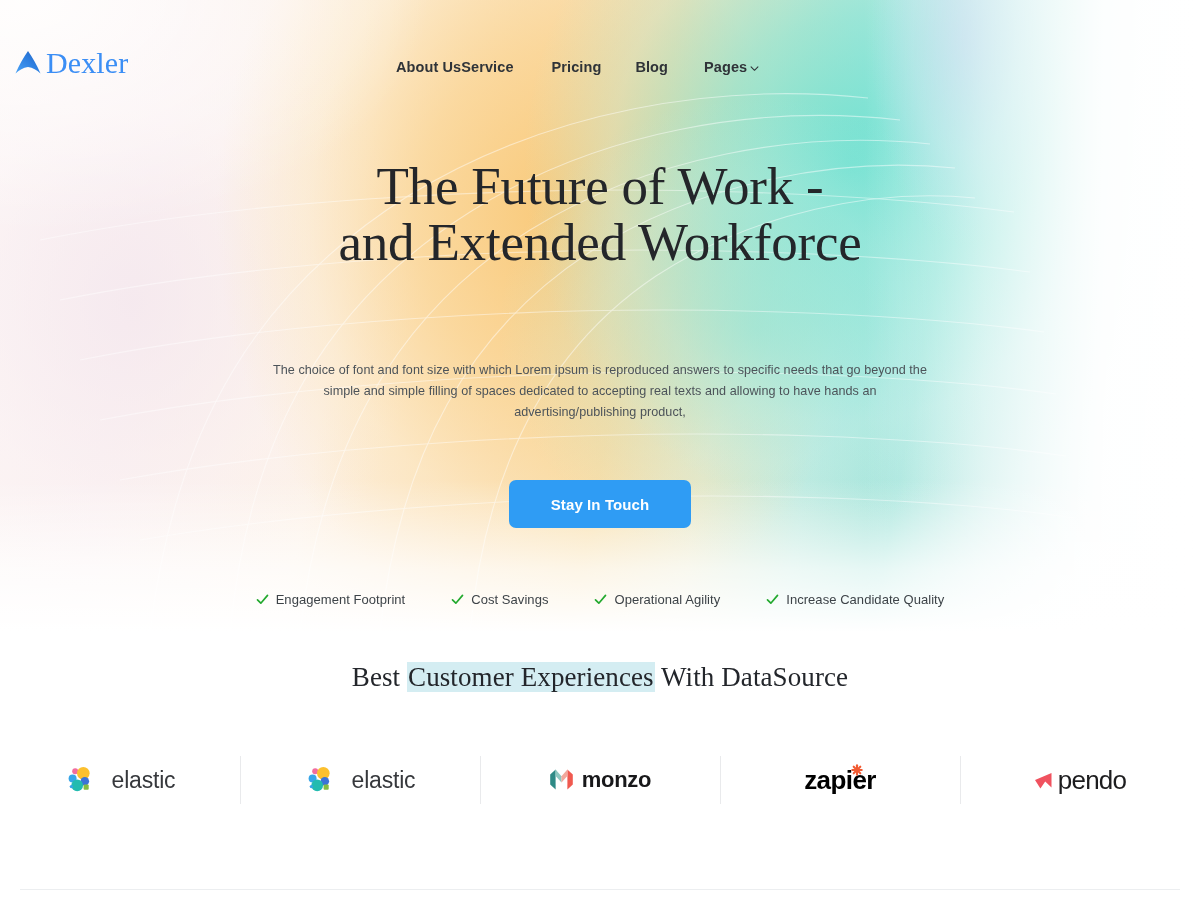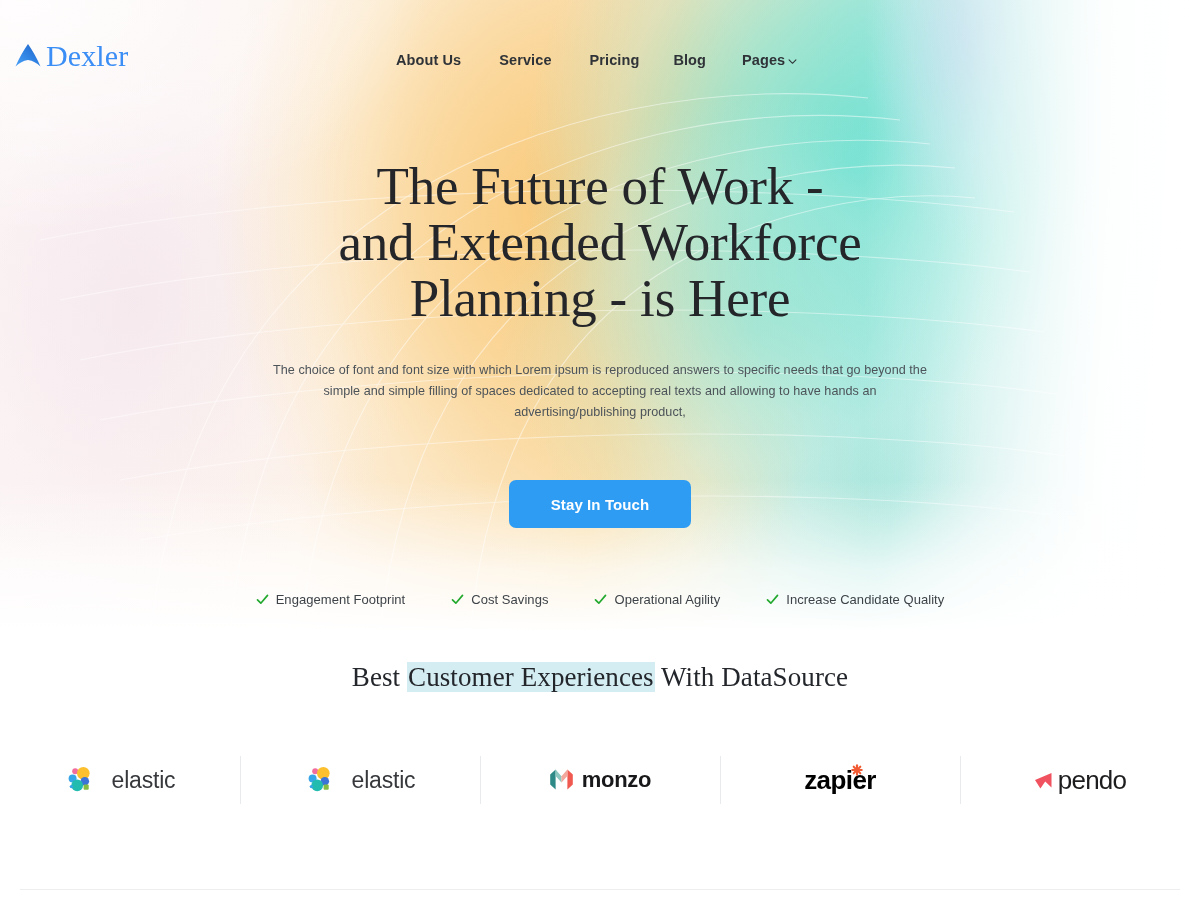--- a/index.html
+++ b/index.html
@@ -118,21 +118,21 @@
       rgba(255,255,255,0.35) 50%,
       rgba(255,255,255,0) 78%);
   }
   
   .bg-grid { opacity: 0.55; }
   .bg-grid svg { width: 100%; height: 100%; display: block; }
 
   
   .header {
     position: absolute;
-    left: 0; top: 9px;
+    left: 0; top: 16px;
     width: 1072px;
     height: 100px;
     z-index: 20;
     display: flex;
     align-items: center;
   }
 
   .brand {
     position: absolute;
     left: 14px;
@@ -165,21 +165,21 @@
     color: #2f3338;
     letter-spacing: 0.1px;
     text-decoration: none;
     padding: 3px 0;
     white-space: nowrap;
     display: inline-flex;
     align-items: center;
     gap: 3px;
     cursor: pointer;
   }
-  .nav-gap-1 { margin-right: 38px; }
+  .nav-gap-1 { }
   .nav-gap-2 { margin-right: 38px; }
   .nav-gap-3 { margin-right: 34px; }
   .nav-gap-4 { margin-right: 36px; }
   .caret {
     display: inline-block;
     width: 9px; height: 9px;
     position: relative;
     top: 1px;
   }
   .caret svg { width: 9px; height: 9px; display: block; }
@@ -505,21 +505,20 @@
       </a>
     </nav>
 
   </div>
 
   <div class="hero">
 
     <h1 class="hero-title">
       <span class="ln">The Future of Work -</span>
       <span class="ln">and Extended Workforce</span>
-      <span class="ln">Planning - is Here</span>
     </h1>
 
     <p class="hero-sub">The choice of font and font size with which Lorem ipsum is reproduced answers to specific needs that go beyond the simple and simple filling of spaces dedicated to accepting real texts and allowing to have hands an advertising/publishing product,</p>
 
     <div class="hero-actions">
       <button class="btn-primary">Stay In Touch</button>
     </div>
 
     <div class="hero-features">
       <div class="feature">

